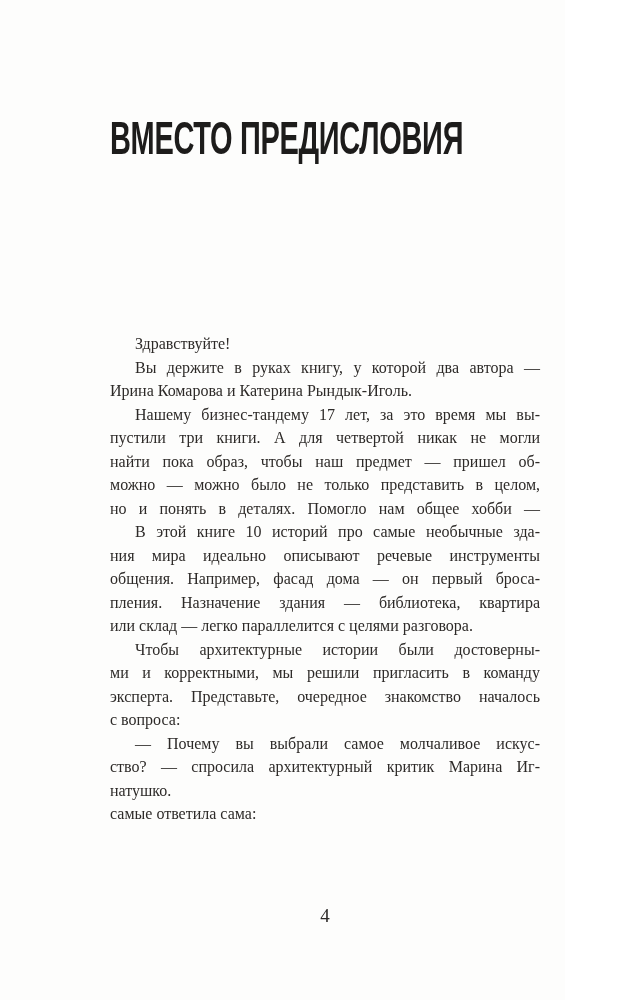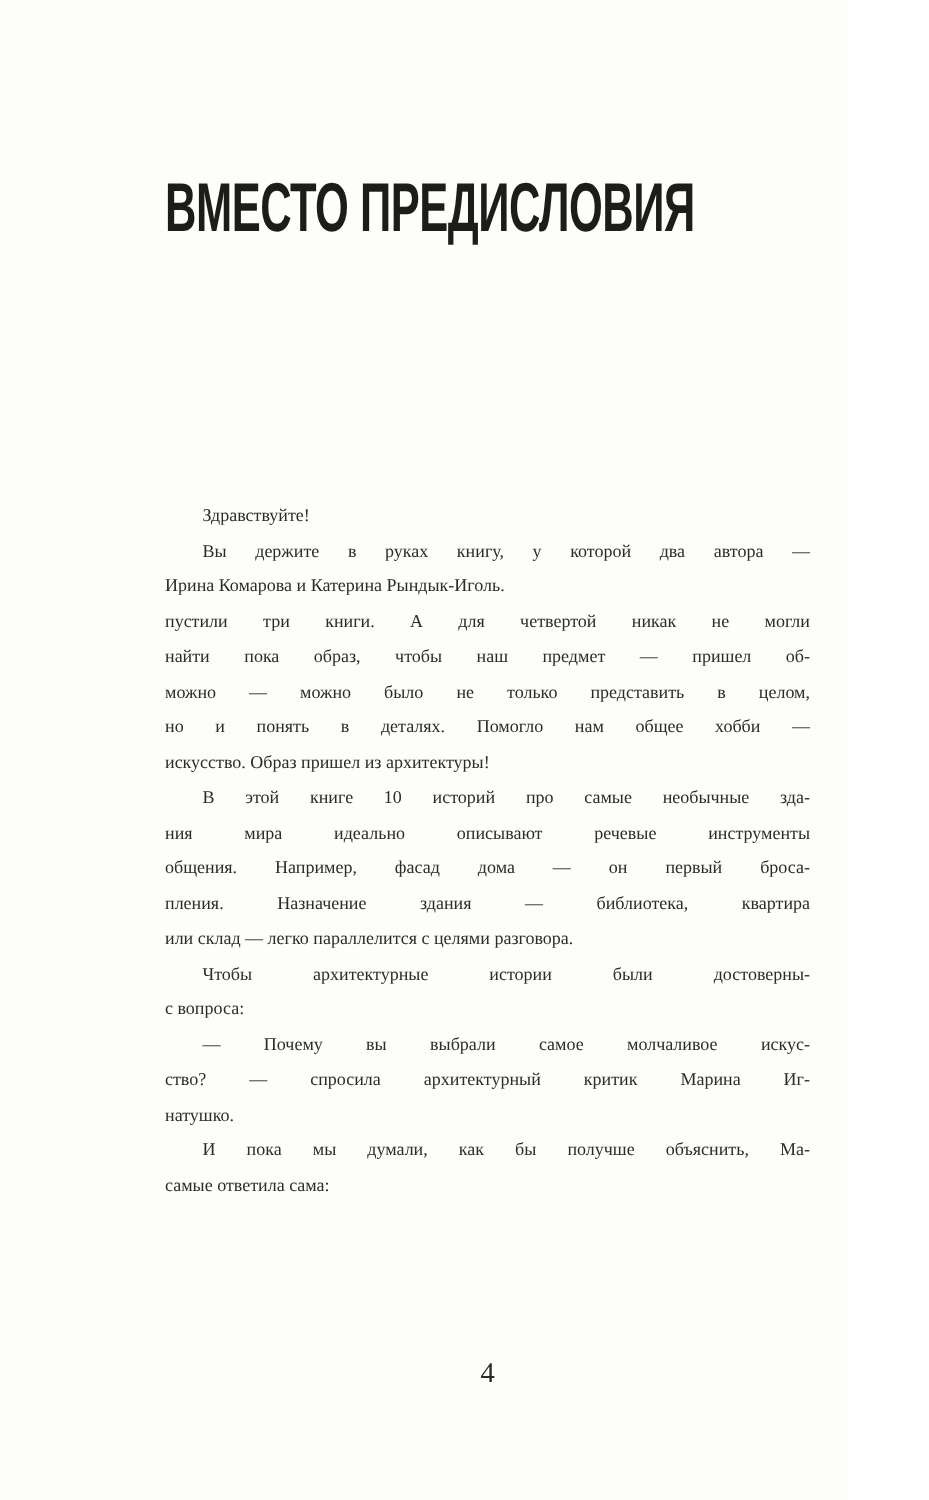--- a/index.html
+++ b/index.html
@@ -27,21 +27,21 @@
     display: inline-block;
     transform: scaleX(0.63);
     transform-origin: 0 50%;
     letter-spacing: -0.5px;
   }
   .body-text {
     position: absolute;
     left: 110px;
     top: 332px;
     width: 430px;
-    font-size: 12px;
+    font-size: 16px;
     line-height: 23.5px;
   }
   .line {
     text-align: justify;
     text-align-last: justify;
   }
   .line.last { text-align-last: left; }
   .line.indent { text-indent: 25px; }
   .bold { font-weight: normal; }
   .folio {
@@ -61,34 +61,35 @@
 <div class="page">
 
   <h1 class="chapter-title" style="margin:0; font-size:46px;">
     <span class="stretch">ВМЕСТО ПРЕДИСЛОВИЯ</span>
   </h1>
 
   <div class="body-text" id="body-text">
       <div class="line indent last"><span>Здравствуйте!</span></div>
       <div class="line indent"><span>Вы держите в руках книгу, у которой два автора —</span></div>
       <div class="line last"><span class="bold">Ирина Комарова и Катерина Рындык-Иголь</span><span>.</span></div>
+      <div class="line indent"><span>Нашему бизнес-тандему 17 лет, за это время мы вы-</span></div>
       <div class="line"><span>пустили три книги. А для четвертой никак не могли</span></div>
       <div class="line"><span>найти пока образ, чтобы наш предмет — </span><span class="bold">пришел об-</span></div>
       <div class="line"><span class="bold">можно</span><span> — можно было не только представить в целом,</span></div>
       <div class="line"><span>но и понять в деталях. Помогло нам общее хобби —</span></div>
-      <div class="line last"><span>искусство. Образ пришел из архитектуры!</span></div>
       <div class="line indent"><span>В этой книге 10 историй про самые необычные зда-</span></div>
       <div class="line"><span>ния мира идеально описывают речевые инструменты</span></div>
       <div class="line"><span>общения. Например, фасад дома — он первый броса-</span></div>
       <div class="line"><span>пления. Назначение здания — библиотека, квартира</span></div>
       <div class="line last"><span>или склад — легко параллелится с целями разговора.</span></div>
       <div class="line indent"><span>Чтобы архитектурные истории были достоверны-</span></div>
+      <div class="line"><span>ми и корректными, мы решили пригласить в команду</span></div>
+      <div class="line"><span>эксперта. Представьте, очередное знакомство началось</span></div>
       <div class="line last"><span>с вопроса:</span></div>
       <div class="line indent"><span>— Почему вы выбрали самое </span><span class="bold">молчаливое</span><span> искус-</span></div>
       <div class="line"><span>ство? — спросила архитектурный критик Марина Иг-</span></div>
       <div class="line last"><span>натушко.</span></div>
-      <div class="line indent"><span>И пока мы думали, как бы получше объяснить, Ма-</span></div>
       <div class="line last"><span>самые ответила сама:</span></div>
     </div>
 
   <div class="folio">4</div>
 
 </div>
 
 </body></html>

